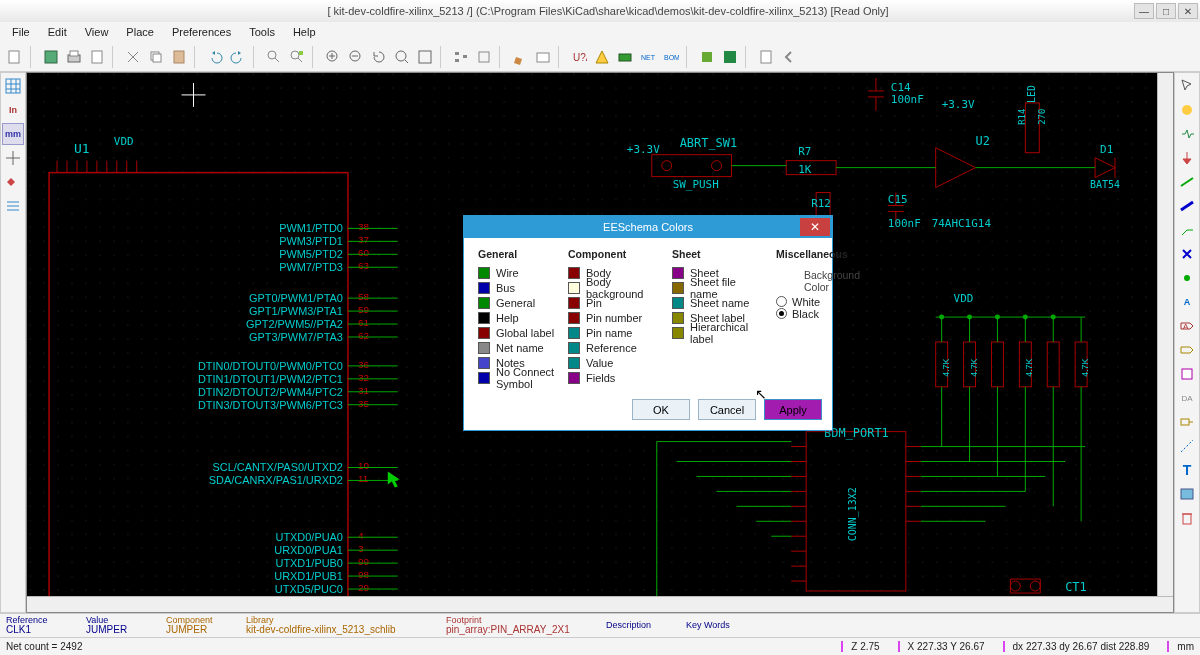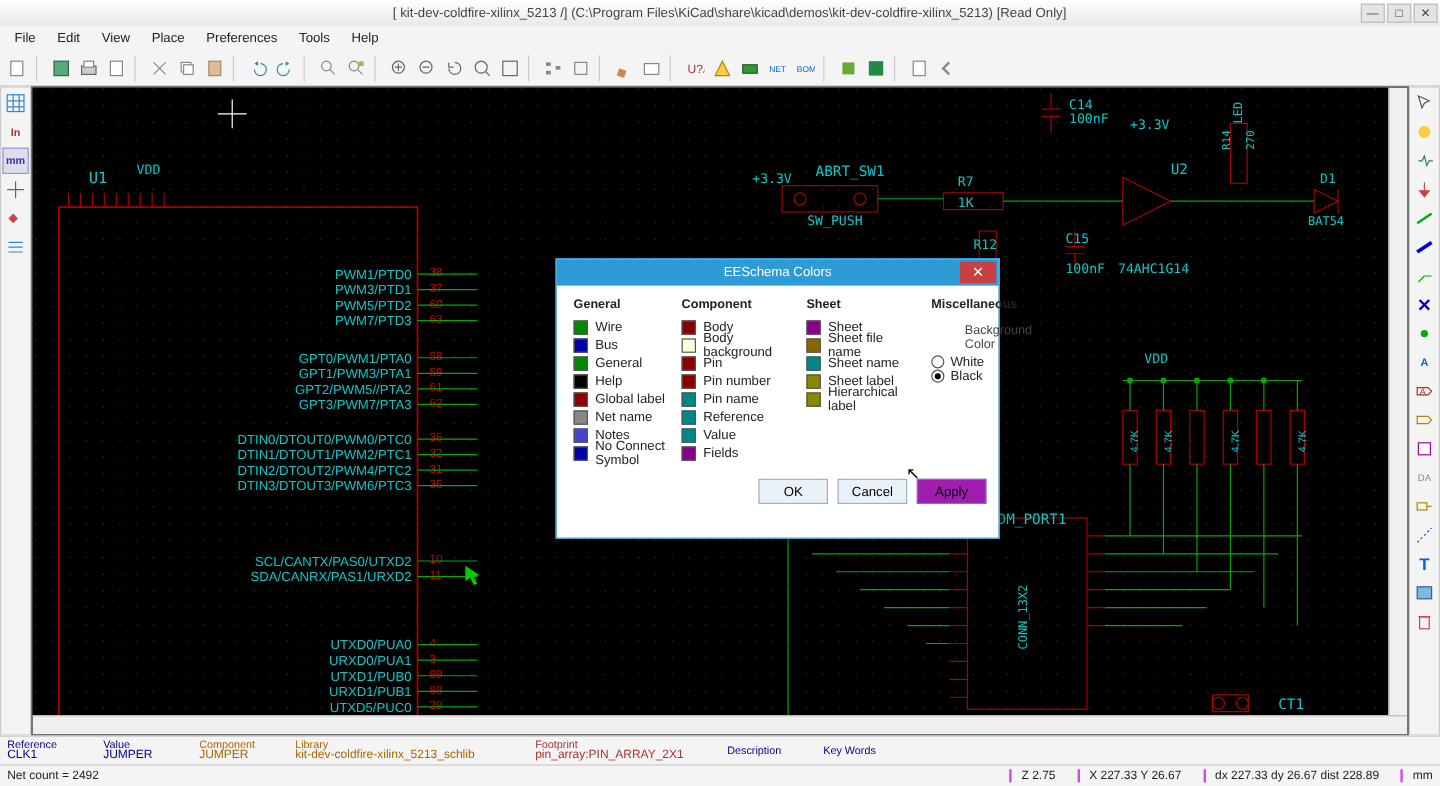--- a/index.html
+++ b/index.html
@@ -45,21 +45,21 @@
 .dialog-body{padding:10px 14px 8px 14px;display:flex;gap:12px;color:#222;}
 .dcol{display:flex;flex-direction:column;gap:3px;min-width:78px;}
 .dcol.wide{min-width:92px;}
 .dcol .dhdr{font-weight:bold;margin-bottom:2px;font-size:10.5px;}
 .color-row{display:flex;align-items:center;gap:6px;cursor:default;height:15px;}
 .swatch{width:12px;height:12px;border:1px solid #555;flex-shrink:0;}
 .radio-row{display:flex;align-items:flex-start;gap:5px;cursor:default;}
 .radio{width:11px;height:11px;border:1px solid #555;border-radius:50%;display:flex;align-items:center;justify-content:center;}
 .radio.checked::after{content:"";width:5px;height:5px;background:#000;border-radius:50%;}
 .grp-label{font-size:10.5px;color:#444;margin-top:4px;margin-left:28px;}
-.dialog-btns{padding:6px 10px 28px 10px;display:flex;justify-content:flex-end;gap:8px;}
+.dialog-btns{padding:6px 10px 10px 10px;display:flex;justify-content:flex-end;gap:8px;}
 .dbtn{min-width:58px;height:21px;border:1px solid #9bb4c8;background:#eaf2f8;font-size:11px;cursor:default;}
 .dbtn.hl{border:1px solid #3d8fc8;background:#a21caf;}
 .cursor-arrow{position:absolute;left:755px;top:386px;font-size:14px;color:#000;pointer-events:none;}
 </style>
 </head>
 <body>
 
 <div class="title-bar">
   <span style="width:80px"></span>
   <span class="title-text">[ kit-dev-coldfire-xilinx_5213 /] (C:\Program Files\KiCad\share\kicad\demos\kit-dev-coldfire-xilinx_5213) [Read Only]</span>

